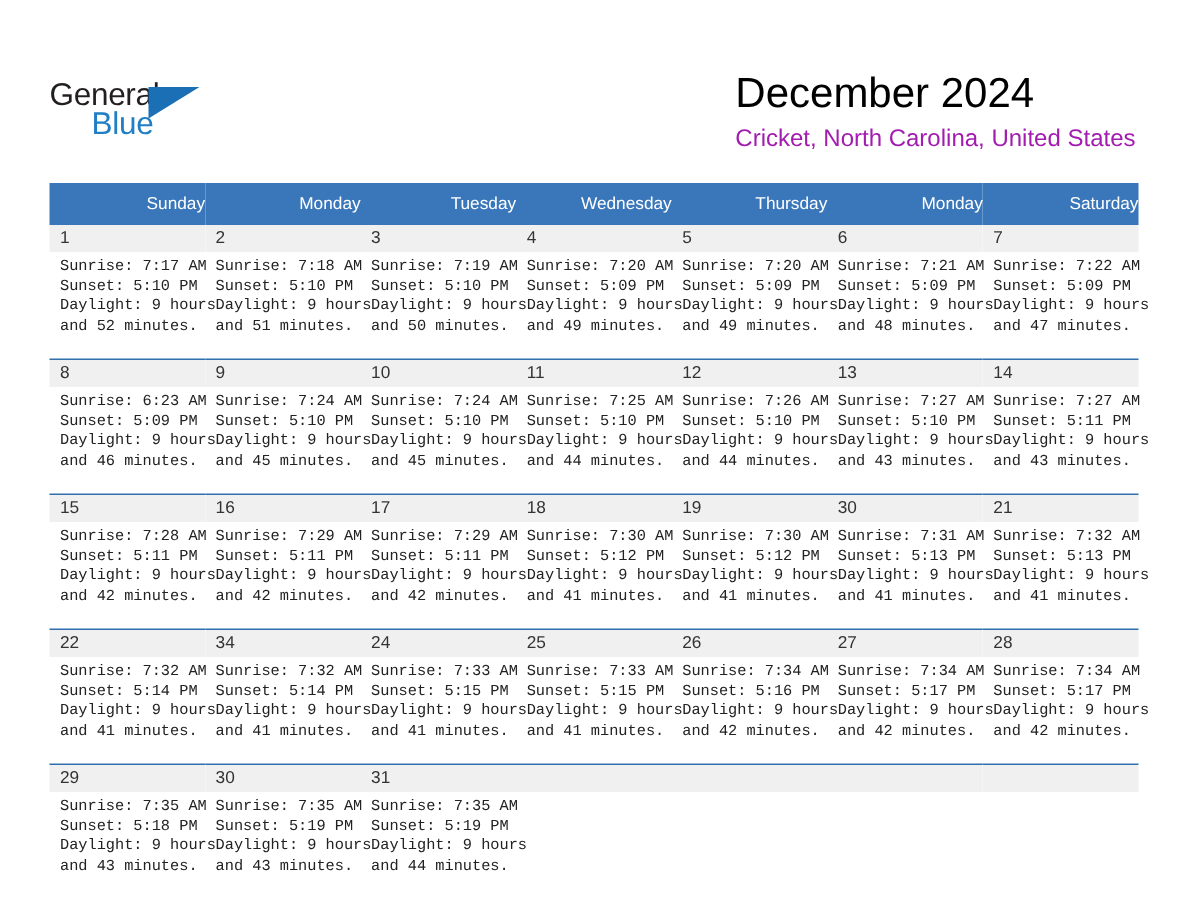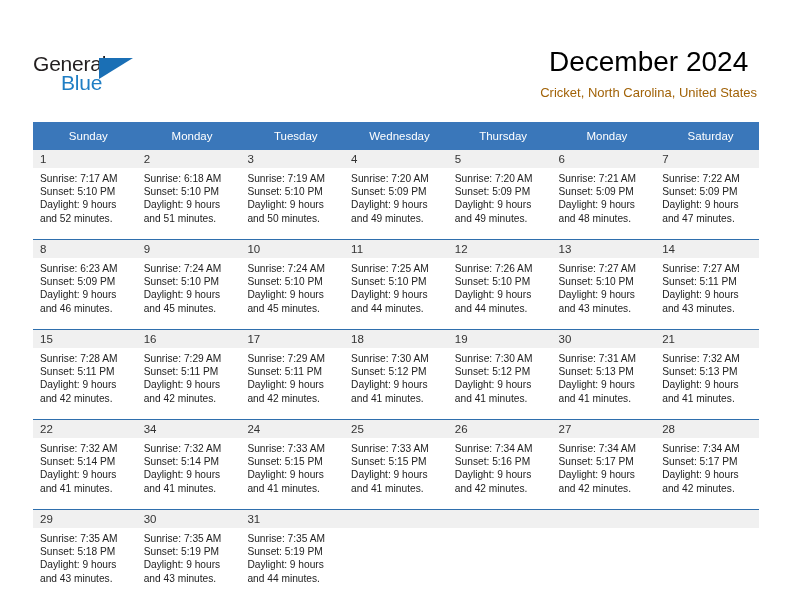--- a/index.html
+++ b/index.html
@@ -67,52 +67,52 @@
     width: 0;
     height: 0;
     border-left: 34px solid #1a6fb5;
     border-bottom: 21px solid transparent;
   }
 
   .title-block {
     position: absolute;
     right: 35px;
     top: 28px;
-    text-align: center;
+    text-align: left;
   }
   .cal-title {
     font-size: 28px;
     line-height: 34px;
     font-weight: normal;
     color: #000000;
     white-space: nowrap;
   }
   .cal-subtitle {
-    font-size: 13px;
+    font-size: 16px;
     line-height: 20px;
     margin-top: 4px;
-    color: #a16207;
+    color: #a21caf;
     white-space: nowrap;
   }
 
   
   .calendar {
     position: absolute;
     left: 33px;
     top: 105px;
     width: 726px;
     border-collapse: collapse;
     table-layout: fixed;
   }
   .calendar th {
     background: #3a77ba;
     color: #ffffff;
     font-size: 11.5px;
     font-weight: normal;
-    text-align: center;
+    text-align: right;
     padding: 5px 0 5px 7px;
     height: 18px;
     vertical-align: middle;
     border: none;
   }
   .calendar td {
     width: 103.7px;
     vertical-align: top;
     padding: 0;
     border: none;
@@ -135,20 +135,21 @@
     box-sizing: border-box;
     font-size: 11.5px;
     line-height: 15px;
     color: #333333;
   }
   .cell-body {
     padding: 4px 4px 0 7px;
     font-size: 10.2px;
     line-height: 13.2px;
     color: #222222;
+    font-family: Liberation Mono, monospace;
   }
   .cell-body div {
     white-space: nowrap;
   }
   td.empty .daynum-band {
     background: #f0f0f0;
   }
   td.empty .cell-body {
     visibility: hidden;
   }
@@ -195,21 +196,21 @@
                 <div>Sunset: 5:10 PM</div>
                 <div>Daylight: 9 hours</div>
                 <div>and 52 minutes.</div>
               </div>
             </div>
           </td>
           <td class="">
             <div class="cell-inner">
               <div class="daynum-band">2</div>
               <div class="cell-body">
-                <div>Sunrise: 6:18 AM</div>
+                <div>Sunrise: 7:18 AM</div>
                 <div>Sunset: 5:10 PM</div>
                 <div>Daylight: 9 hours</div>
                 <div>and 51 minutes.</div>
               </div>
             </div>
           </td>
           <td class="">
             <div class="cell-inner">
               <div class="daynum-band">3</div>
               <div class="cell-body">

